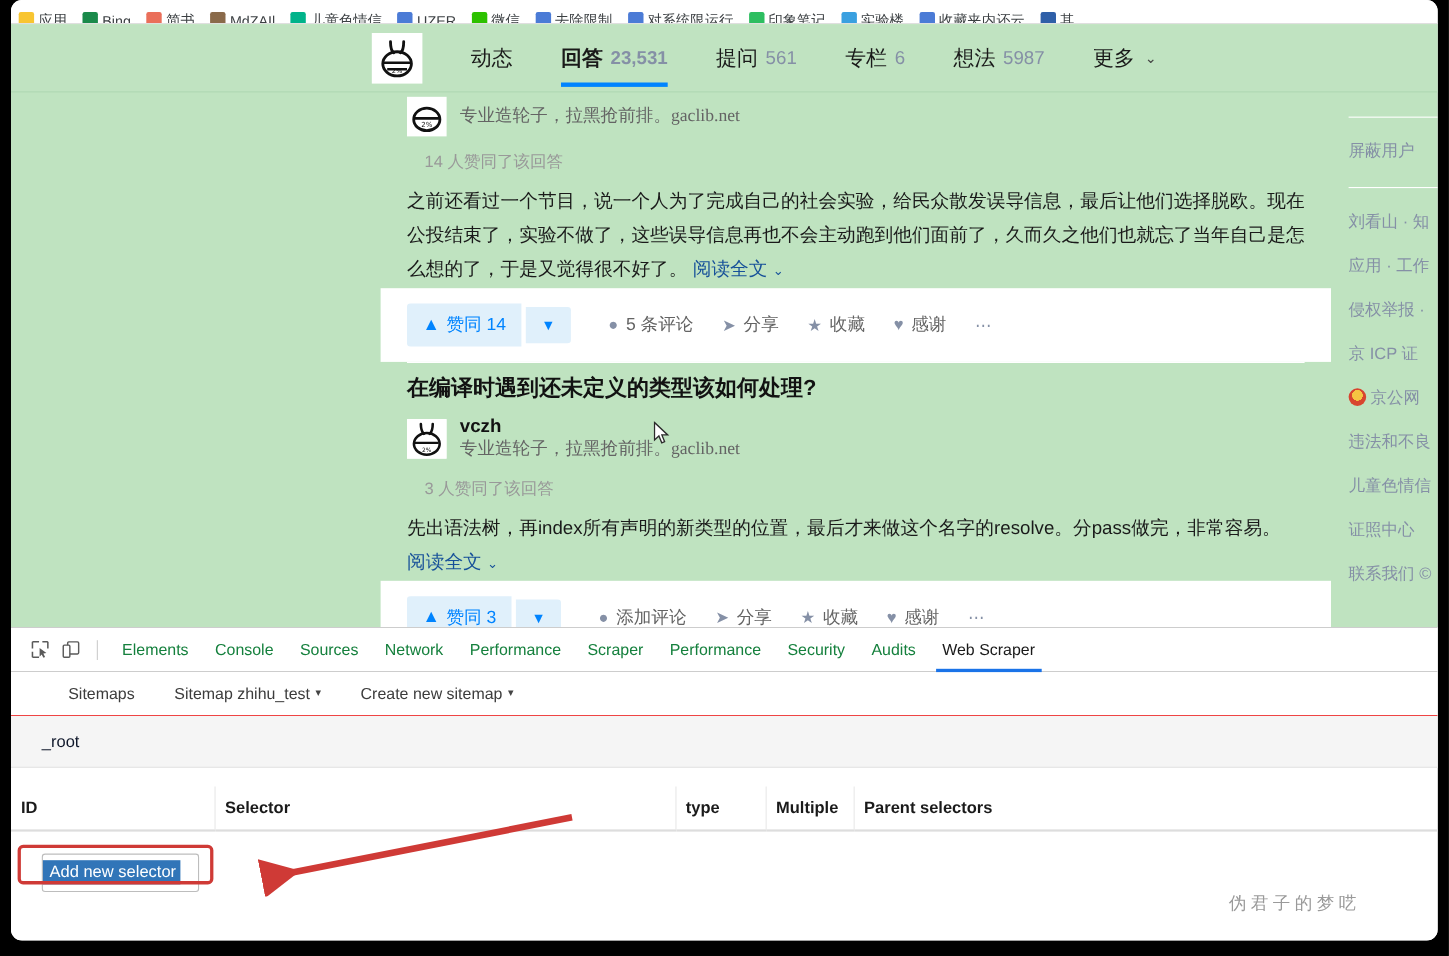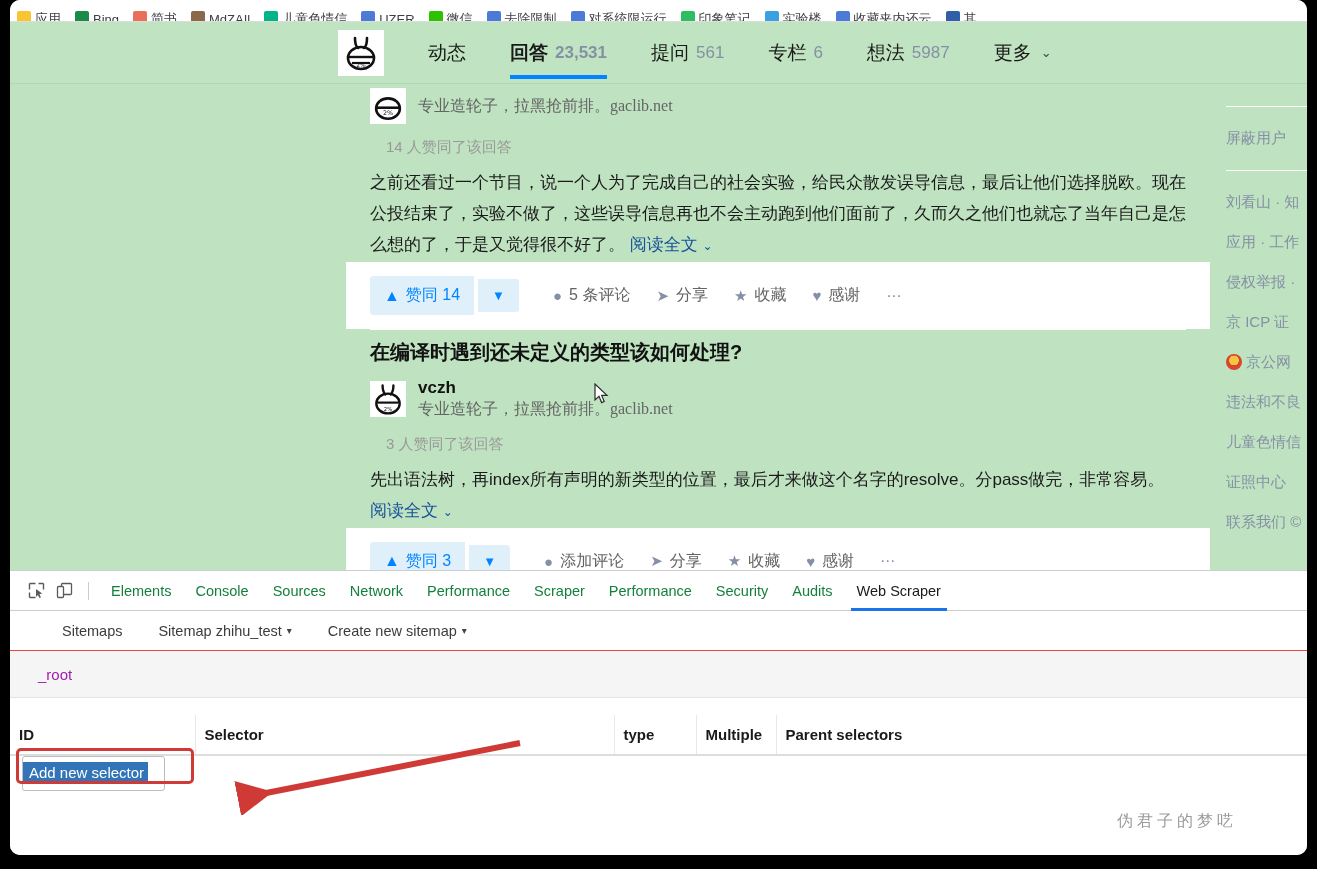--- a/index.html
+++ b/index.html
@@ -160,33 +160,33 @@
   }
   .sub-item {
     font-size: 14.5px; color: #3c3c3c; padding: 0 18px; cursor: pointer;
     display: flex; align-items: center; gap: 5px; white-space: nowrap;
   }
   .caret { font-size: 10px; color: #444; }
   #dt-breadcrumb {
     height: 47px; background: #f5f5f5; border-bottom: 1px solid #e3e3e3;
     display: flex; align-items: center; padding-left: 28px;
   }
-  #dt-breadcrumb .crumb { color: #a21caf; font-size: 15px; cursor: pointer; }
+  #dt-breadcrumb .crumb { color: #0f172a; font-size: 15px; cursor: pointer; }
   #dt-tablewrap { padding: 0; }
   table.sel-table {
     width: 1297px; border-collapse: collapse; table-layout: fixed;
     margin-top: 17px;
   }
   table.sel-table th {
     text-align: left; font-size: 15px; font-weight: bold; color: #1a1a1a;
     padding: 11px 9px; border-bottom: 2px solid #dddddd;
     border-right: 1px solid #e8e8e8;
   }
   table.sel-table th:last-child { border-right: none; }
-  #addbtn-wrap { position: relative; padding-left: 12px; text-decoration: underline; }
+  #addbtn-wrap { position: relative; margin-top: 20px; padding-left: 28px; text-decoration: underline; }
   #addnew {
     display: inline-block; border: 1px solid #bdbdbd; background: #ffffff;
     border-radius: 3px; padding: 5px 16px 6px 0px; font-size: 15px; color: #1a1a1a;
     cursor: pointer; position: relative;
   }
   #addnew .seltext {
     background: #3175b8; color: #ffffff; padding: 2px 4px 3px 6px;
     display: inline-block;
   }
   #annot-box {

